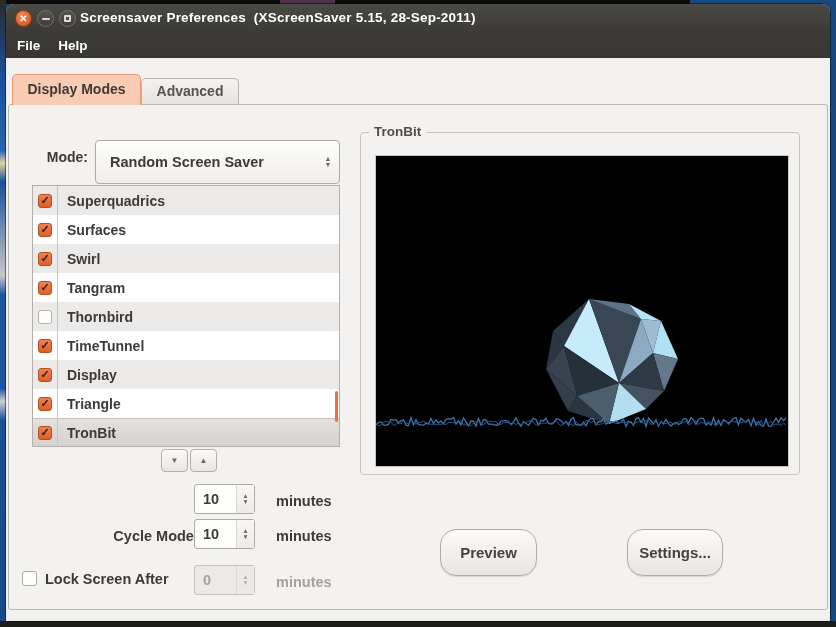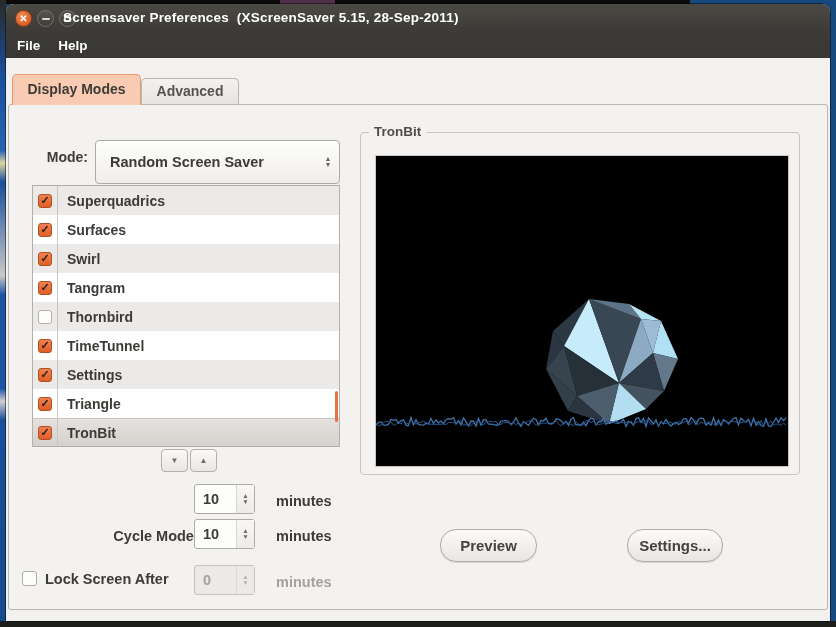--- a/index.html
+++ b/index.html
@@ -23,21 +23,21 @@
     border-radius:8px 8px 0 0; }
   .titlebar { position:absolute; left:0; top:0; width:100%; height:28px; }
   .win-btn { position:absolute; top:6px; width:17px; height:17px; border-radius:50%;
     display:flex; align-items:center; justify-content:center; }
   .btn-close { left:9px; background:radial-gradient(circle at 35% 30%,#f08a57,#df6730 55%,#c9511c);
     border:1px solid #8f3a10; color:#fff; font-size:10px; line-height:1; }
   .btn-min, .btn-max { background:linear-gradient(180deg,#55534d,#3f3d39); border:1px solid #74726b; }
   .btn-min { left:31px; } .btn-max { left:53px; }
   .glyph-min { width:8px; height:2px; background:#d9d7d3; border-radius:1px; }
   .glyph-max { width:7px; height:7px; border:2px solid #d9d7d3; border-radius:1px; }
-  .title-text { position:absolute; left:57px; top:6px; font-size:13.5px; color:#ffffff;
+  .title-text { position:absolute; left:74px; top:6px; font-size:13.5px; color:#ffffff;
     letter-spacing:.2px; white-space:pre; }
   .menubar { position:absolute; left:0; top:28px; width:100%; height:26px; display:flex; align-items:center; }
   .menu-item { color:#fff; font-size:13.5px; padding:3px 8px; margin-left:2px; cursor:default; }
   .menu-item:first-child { margin-left:3px; }
 
   
   .tab { position:absolute; font-size:14px; text-align:center; cursor:default; }
   .tab-active { left:6px; top:70px; width:129px; height:31px; line-height:29px;
     background:#f9cbb2; border:1px solid #e99a73; border-bottom:none;
     border-radius:5px 5px 0 0; color:#3d3b37; z-index:3; }
@@ -98,21 +98,21 @@
   
   .group-frame { position:absolute; left:354px; top:128px; width:440px; height:343px; z-index:4;
     border:1px solid #c9c6c1; border-radius:4px; }
   .group-legend { position:absolute; left:8px; top:-9px; background:#f3f2f0; padding:0 5px;
     font-size:13.5px; color:#504e49; }
   .preview-box { position:absolute; left:14px; top:22px; width:414px; height:312px;
     background:#000; border:1px solid #c9c6c1; }
   .poly-svg { position:absolute; left:160px; top:135px; }
   .wave-svg { position:absolute; left:0; top:0; }
 
-  .push-btn { position:absolute; top:525px; height:33px; z-index:4;
+  .push-btn { position:absolute; top:525px; height:47px; z-index:4;
     background:linear-gradient(180deg,#fcfbfa,#e8e5e2); border:1px solid #b0aca7; border-radius:16px;
     font-size:15px; color:#45433f; display:flex; align-items:center; justify-content:center;
     box-shadow:0 1px 1px rgba(0,0,0,.12); font-family:"Liberation Sans",sans-serif; font-weight:bold; }
   .btn-preview { left:434px; width:97px; }
   .btn-settings { left:621px; width:96px; }
 </style>
 </head>
 <body>
 
 <div class="screen">
@@ -200,21 +200,21 @@
             </span>
           </span>
         <span class="row-label">TimeTunnel</span>
       </div>
       <div class="row alt">
         <span class="cb-col">
             <span class="cbx cbx-on">
               <span>✓</span>
             </span>
           </span>
-        <span class="row-label">Settings</span>
+        <span class="row-label">Display</span>
       </div>
       <div class="row">
         <span class="cb-col">
             <span class="cbx cbx-on">
               <span>✓</span>
             </span>
           </span>
         <span class="row-label">Triangle</span>
       </div>
       <div class="row sel">

